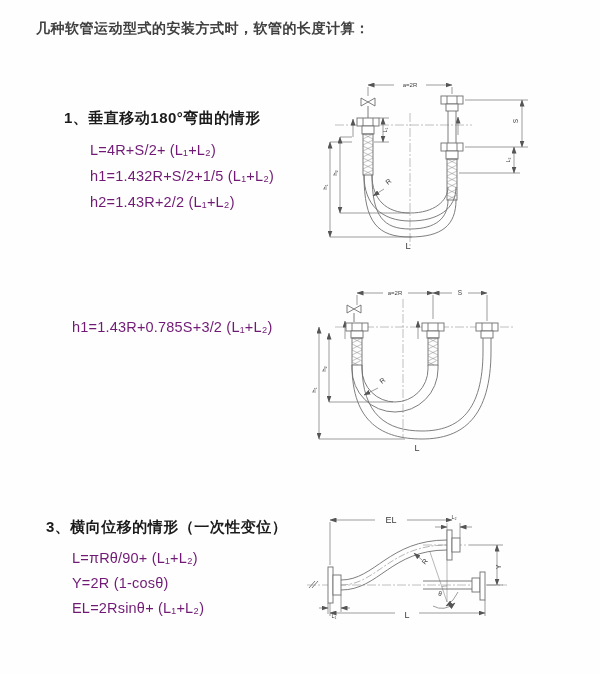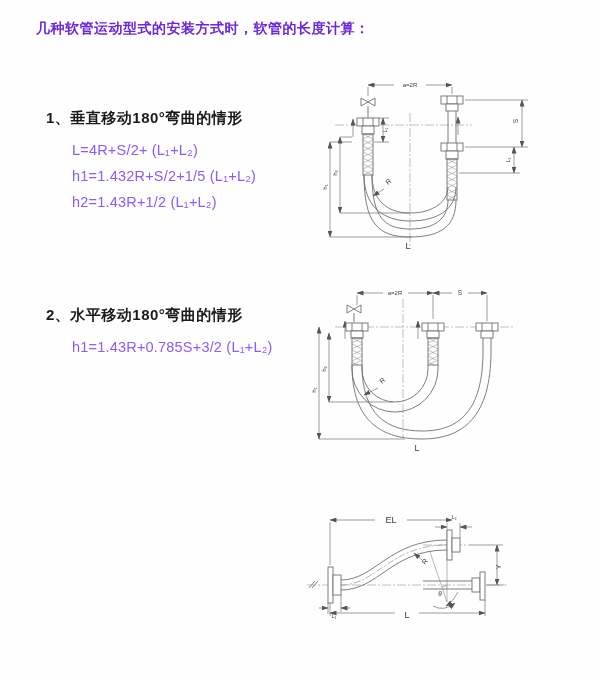--- a/index.html
+++ b/index.html
@@ -1,24 +1,24 @@
 <!DOCTYPE html>
 <html><head>
 <meta charset="utf-8">
 <style>
   html,body{margin:0;padding:0;}
   body{width:600px;height:675px;background:#fefefe;position:relative;overflow:hidden;
        font-family:"Liberation Sans","DejaVu Sans",sans-serif;}
   .page{position:absolute;inset:0;background:#fefefe;}
-  .title{position:absolute;left:36px;top:20px;font-size:14px;font-weight:700;color:#6d28d9;letter-spacing:0.5px;}
+  .title{position:absolute;left:36px;top:20px;font-size:14px;font-weight:700;color:#404040;letter-spacing:0.5px;}
   .section{position:absolute;left:46px;}
-  .sec1{top:108px;} .sec2{top:305px;} .sec3{top:517px;}
+  .sec1{top:108px;margin-left:18px;} .sec2{top:305px;} .sec3{top:517px;}
   .sec-heading{font-size:15px;font-weight:700;color:#1b1b1b;line-height:20px;letter-spacing:0.5px;}
   .formulas{margin:9px 0 0 26px;}
-  .formula{font-size:14.5px;color:#8b5cf6;line-height:26px;letter-spacing:0.2px;white-space:nowrap;}
+  .formula{font-size:14.5px;color:#701a75;line-height:26px;letter-spacing:0.2px;white-space:nowrap;}
   .sec3 .formula{line-height:25px;}
   .diagram{position:absolute;}
   .dg1{left:300px;top:75px;} .dg2{left:305px;top:285px;} .dg3{left:295px;top:508px;}
   svg{display:block;}
   svg text{font-family:"Liberation Sans","DejaVu Sans",sans-serif;fill:#3d3d3d;}
   .obj{stroke:#6f6f6f;stroke-width:0.9;fill:none;}
   .objf{stroke:#6f6f6f;stroke-width:0.9;fill:#fff;}
   .dim{stroke:#5a5a5a;stroke-width:0.6;fill:none;}
   .thin{stroke:#6f6f6f;stroke-width:0.5;fill:none;}
   .cl{stroke:#8b8b8b;stroke-width:0.55;fill:none;stroke-dasharray:9 2 2 2;}
@@ -30,31 +30,38 @@
 
 <div class="page">
 
   <div class="title">几种软管运动型式的安装方式时，软管的长度计算：</div>
 
   <div class="section sec1">
     <div class="sec-heading">1、垂直移动180°弯曲的情形</div>
     <div class="formulas">
       <div class="formula">L=4R+S/2+ (L₁+L₂)</div>
       <div class="formula">h1=1.432R+S/2+1/5 (L₁+L₂)</div>
-      <div class="formula">h2=1.43R+1/2 (L₁+L₂)</div>
+      <div class="formula">h2=1.43R+2/2 (L₁+L₂)</div>
     </div>
   </div>
 
   <div class="section sec2">
-    <div class="sec-heading">2、水平移动180°弯曲的情形</div>
     <div class="formulas">
       <div class="formula">h1=1.43R+0.785S+3/2 (L₁+L₂)</div>
     </div>
   </div>
 
+  <div class="section sec3">
+    <div class="sec-heading">3、横向位移的情形（一次性变位）</div>
+    <div class="formulas">
+      <div class="formula">L=πRθ/90+ (L₁+L₂)</div>
+      <div class="formula">Y=2R (1-cosθ)</div>
+      <div class="formula">EL=2Rsinθ+ (L₁+L₂)</div>
+    </div>
+  </div>
 
   <div class="diagram dg1">
   <svg width="240" height="180" viewBox="0 0 240 180">
     <defs>
       <marker id="a1" markerWidth="7" markerHeight="5" refX="6.5" refY="2.5" orient="auto-start-reverse" markerUnits="userSpaceOnUse">
         <path d="M0,0 L7,2.5 L0,5 Z" fill="#555"></path>
       </marker>
     </defs>
 
     <g class="cl">

